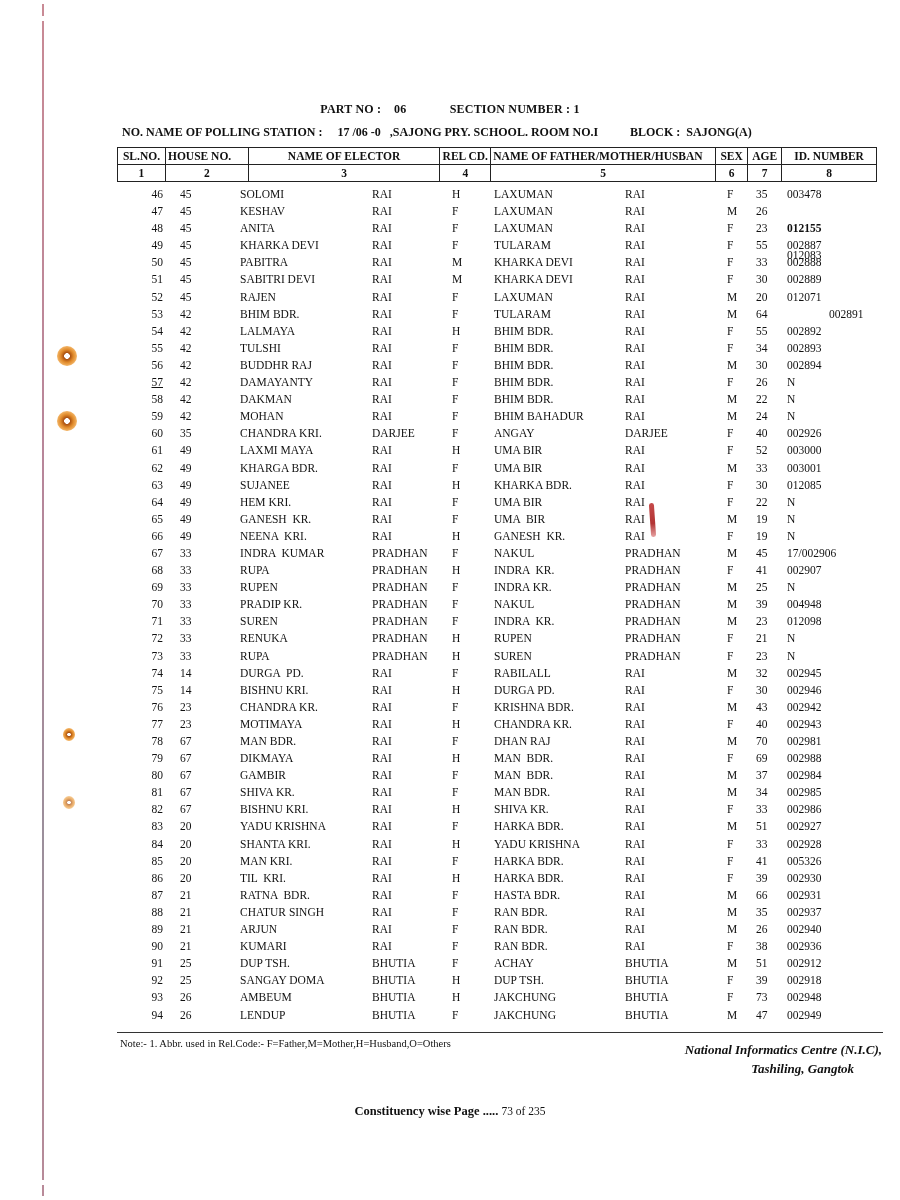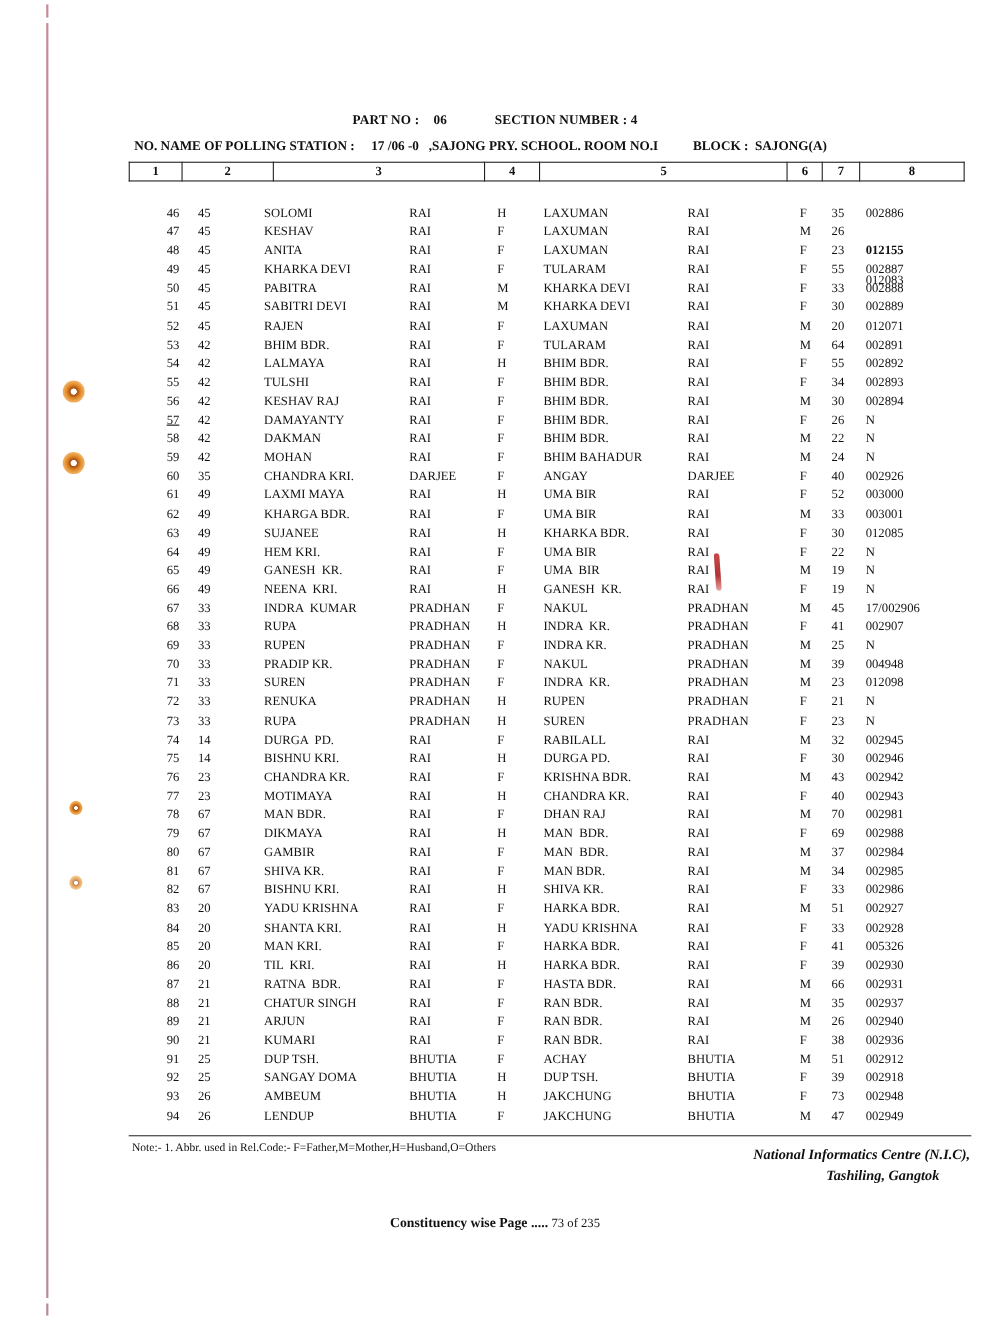--- a/index.html
+++ b/index.html
@@ -67,21 +67,21 @@
 <div class="margin-gap1"></div>
 <div class="margin-gap2"></div>
 <div class="punch" style="left:57px; top:346px;"></div>
 <div class="punch" style="left:57px; top:411px;"></div>
 <div class="punch small" style="left:63px; top:728px;"></div>
 <div class="punch small" style="left:63px; top:796px; opacity:0.7;"></div>
 <div class="redmark"></div>
 
 <div class="hdr1">
   <span><span style="margin:0">PART NO :</span>&nbsp;&nbsp;&nbsp;&nbsp;<span style="margin:0">06</span></span>
-  <span style="margin-left:30px">SECTION NUMBER : 4</span>
+  <span style="margin-left:30px">SECTION NUMBER : 1</span>
 </div>
 
 <div class="hdr2">
   <span>NO. NAME OF POLLING STATION :</span>
   <span class="stn-val" style="white-space:pre">17 /06 -0   ,SAJONG PRY. SCHOOL. ROOM NO.I</span>
   <span class="blk">
     <span>BLOCK :</span>&nbsp;
     <span>SAJONG(A)</span>
   </span>
 </div>
@@ -91,20 +91,30 @@
     <col style="width:48px">
       <col style="width:83px">
       <col style="width:192px">
       <col style="width:51px">
     <col style="width:225px">
       <col style="width:32px">
       <col style="width:34px">
       <col style="width:95px">
   </colgroup>
   <tbody>
+      <tr>
+    <td>SL.NO.</td>
+    <td style="text-align:left">HOUSE NO.</td>
+    <td>NAME OF ELECTOR</td>
+    <td>REL CD.</td>
+    <td style="text-align:left">NAME OF FATHER/MOTHER/HUSBAN</td>
+    <td>SEX</td>
+    <td>AGE</td>
+    <td>ID. NUMBER</td>
+  </tr>
   <tr>
     <td>1</td>
     <td>2</td>
     <td>3</td>
     <td>4</td>
     <td>5</td>
     <td>6</td>
     <td>7</td>
     <td>8</td>
   </tr>
@@ -115,21 +125,21 @@
     <div class="row">
       <span class="c-sl" style="white-space: pre;">46</span>
       <span class="c-hn" style="white-space: pre;">45</span>
       <span class="c-name" style="white-space: pre;">SOLOMI</span>
       <span class="c-caste" style="white-space: pre;">RAI</span>
       <span class="c-rel" style="white-space: pre;">H</span>
       <span class="c-fname" style="white-space: pre;">LAXUMAN</span>
       <span class="c-fcaste" style="white-space: pre;">RAI</span>
       <span class="c-sex" style="white-space: pre;">F</span>
       <span class="c-age" style="white-space: pre;">35</span>
-      <span class="c-id" style="white-space: pre;">002886</span>
+      <span class="c-id" style="white-space: pre;">003478</span>
     </div>
     <div class="row">
       <span class="c-sl" style="white-space: pre;">47</span>
       <span class="c-hn" style="white-space: pre;">45</span>
       <span class="c-name" style="white-space: pre;">KESHAV</span>
       <span class="c-caste" style="white-space: pre;">RAI</span>
       <span class="c-rel" style="white-space: pre;">F</span>
       <span class="c-fname" style="white-space: pre;">LAXUMAN</span>
       <span class="c-fcaste" style="white-space: pre;">RAI</span>
       <span class="c-sex" style="white-space: pre;">M</span>
@@ -199,21 +209,21 @@
     <div class="row">
       <span class="c-sl" style="white-space: pre;">53</span>
       <span class="c-hn" style="white-space: pre;">42</span>
       <span class="c-name" style="white-space: pre;">BHIM BDR.</span>
       <span class="c-caste" style="white-space: pre;">RAI</span>
       <span class="c-rel" style="white-space: pre;">F</span>
       <span class="c-fname" style="white-space: pre;">TULARAM</span>
       <span class="c-fcaste" style="white-space: pre;">RAI</span>
       <span class="c-sex" style="white-space: pre;">M</span>
       <span class="c-age" style="white-space: pre;">64</span>
-      <span class="c-id" style="white-space: pre;">002891</span>
+      <span class="c-id" style="white-space: pre; margin-left: 42px;">002891</span>
     </div>
     <div class="row">
       <span class="c-sl" style="white-space: pre;">54</span>
       <span class="c-hn" style="white-space: pre;">42</span>
       <span class="c-name" style="white-space: pre;">LALMAYA</span>
       <span class="c-caste" style="white-space: pre;">RAI</span>
       <span class="c-rel" style="white-space: pre;">H</span>
       <span class="c-fname" style="white-space: pre;">BHIM BDR.</span>
       <span class="c-fcaste" style="white-space: pre;">RAI</span>
       <span class="c-sex" style="white-space: pre;">F</span>
@@ -228,21 +238,21 @@
       <span class="c-rel" style="white-space: pre;">F</span>
       <span class="c-fname" style="white-space: pre;">BHIM BDR.</span>
       <span class="c-fcaste" style="white-space: pre;">RAI</span>
       <span class="c-sex" style="white-space: pre;">F</span>
       <span class="c-age" style="white-space: pre;">34</span>
       <span class="c-id" style="white-space: pre;">002893</span>
     </div>
     <div class="row">
       <span class="c-sl" style="white-space: pre;">56</span>
       <span class="c-hn" style="white-space: pre;">42</span>
-      <span class="c-name" style="white-space: pre;">KESHAV RAJ</span>
+      <span class="c-name" style="white-space: pre;">BUDDHR RAJ</span>
       <span class="c-caste" style="white-space: pre;">RAI</span>
       <span class="c-rel" style="white-space: pre;">F</span>
       <span class="c-fname" style="white-space: pre;">BHIM BDR.</span>
       <span class="c-fcaste" style="white-space: pre;">RAI</span>
       <span class="c-sex" style="white-space: pre;">M</span>
       <span class="c-age" style="white-space: pre;">30</span>
       <span class="c-id" style="white-space: pre;">002894</span>
     </div>
     <div class="row">
       <span class="c-sl" style="white-space: pre; text-decoration: underline;">57</span>

